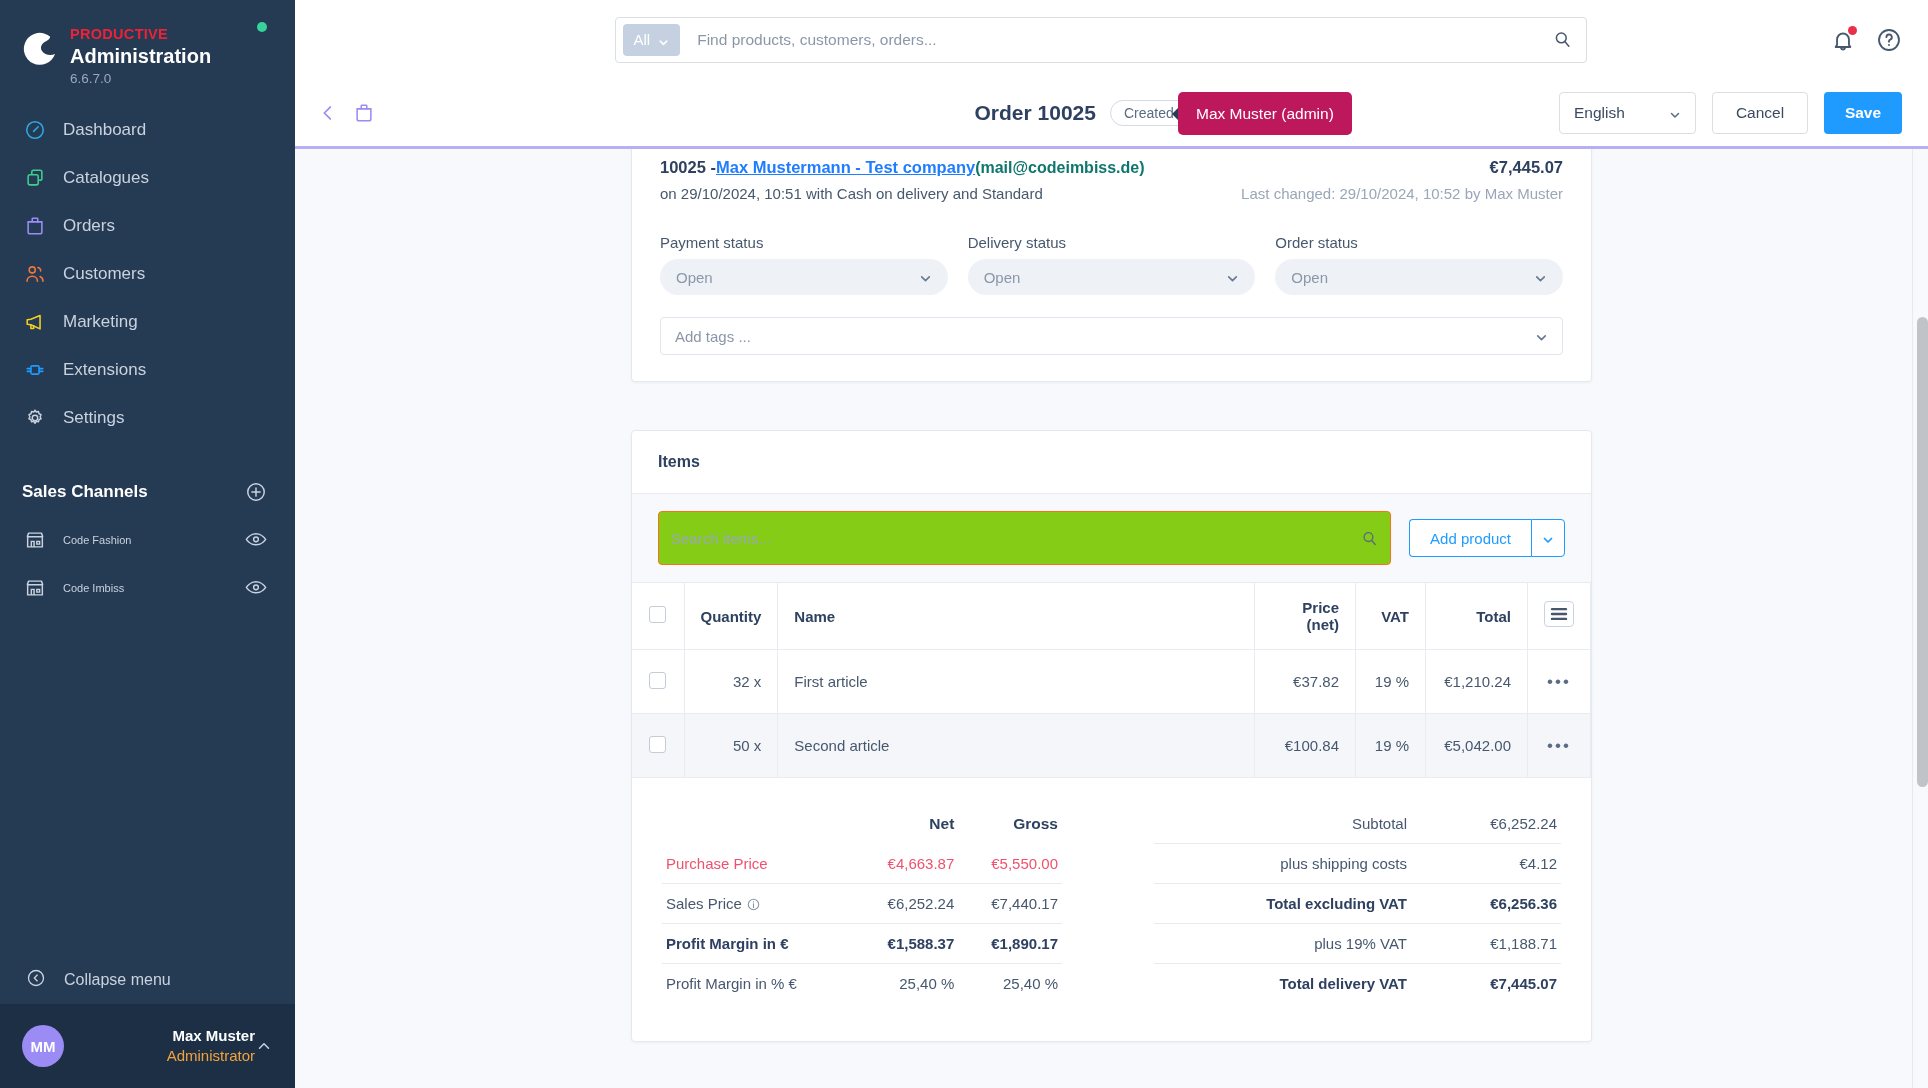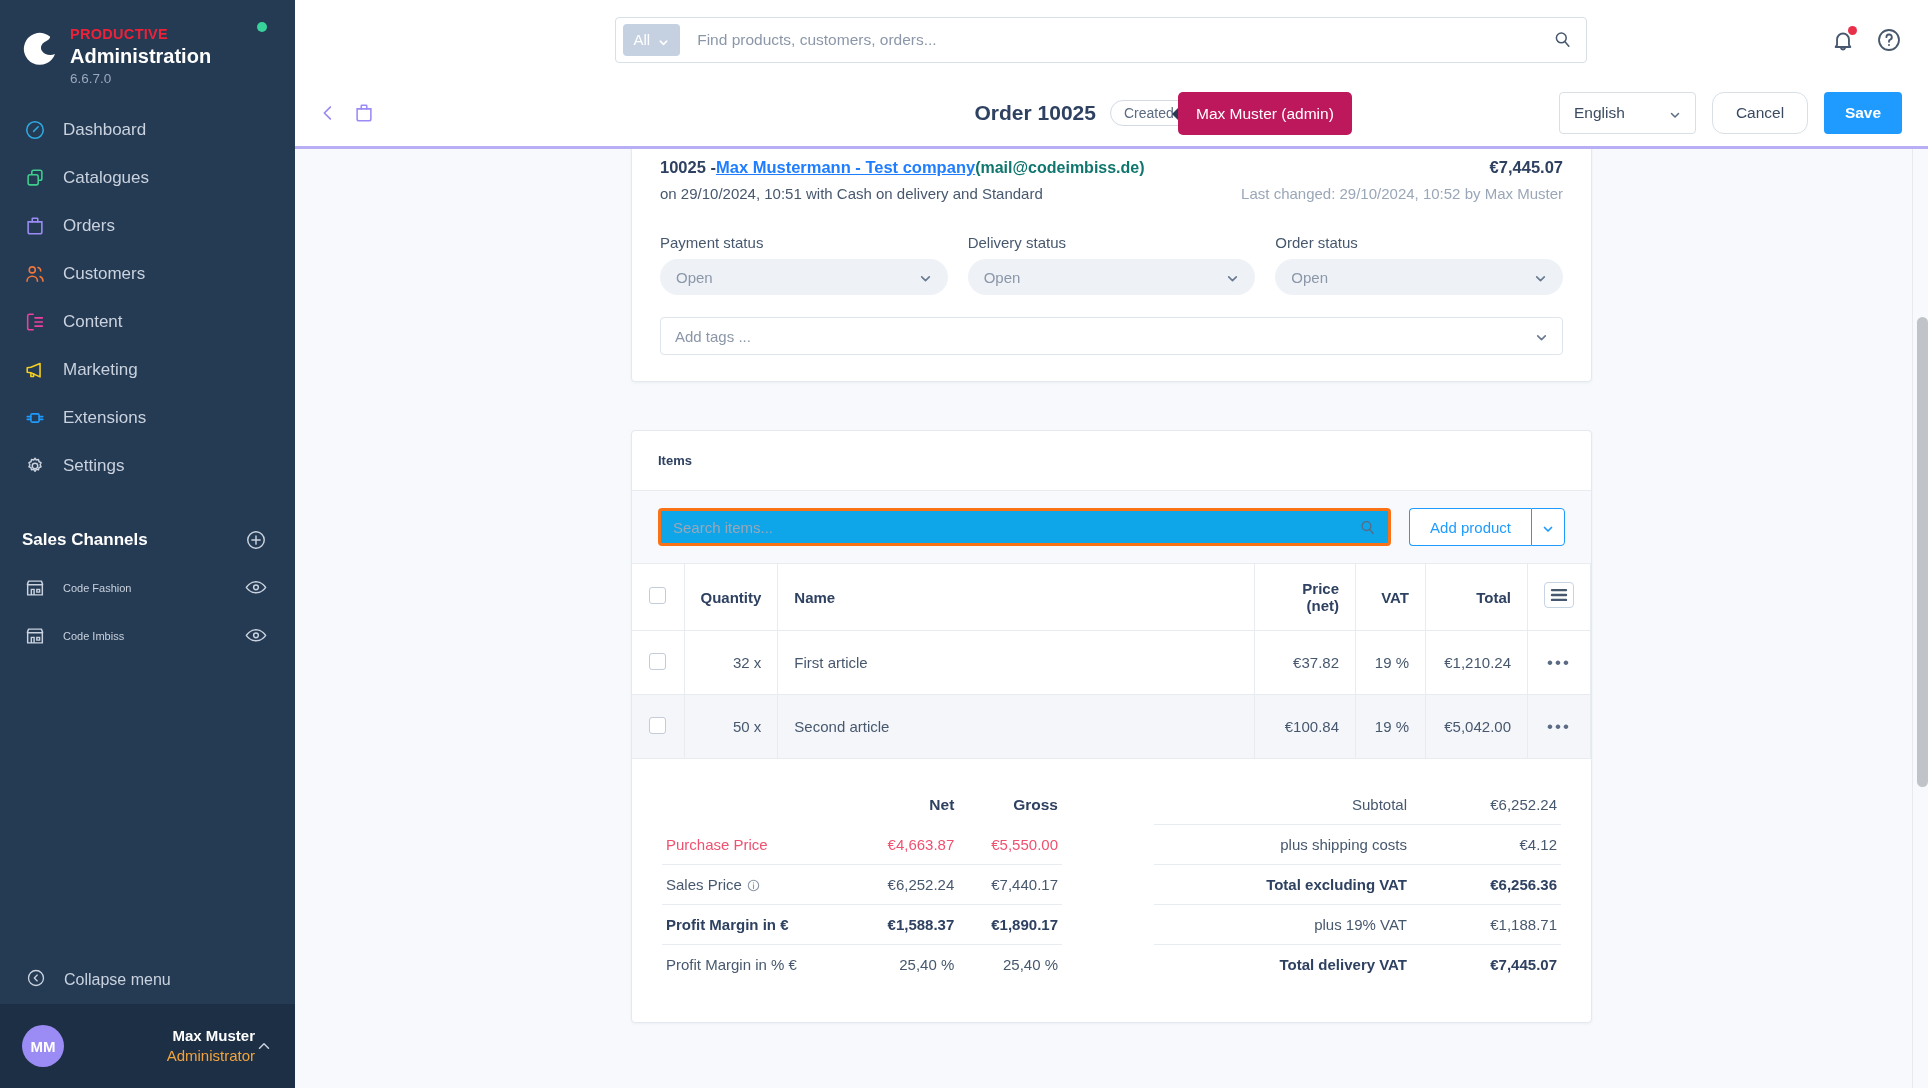--- a/index.html
+++ b/index.html
@@ -117,21 +117,21 @@
     font-size: 14px; color: #5a6b83; background: #fff;
   }
   .ph-right { margin-left: auto; display: flex; align-items: center; gap: 16px; }
   .lang-select {
     width: 137px; height: 42px; border: 1px solid #d8dfe5; border-radius: 4px;
     background: #fff; display: flex; align-items: center; justify-content: space-between;
     padding: 0 14px; font-size: 15.5px; color: #3a4b61; cursor: pointer;
   }
   .lang-select .cv { width: 12px; height: 12px; color: #5a6b83; }
   .btn-cancel {
-    width: 96px; height: 42px; border: 1px solid #d8dfe5; border-radius: 12px;
+    width: 96px; height: 42px; border: 1px solid #d8dfe5; border-radius: 4px;
     background: #fff; color: #3a4b61; font-size: 15.5px; cursor: pointer;
     font-family: "Liberation Sans", sans-serif;
   }
   .btn-save {
     width: 78px; height: 42px; border: 0; border-radius: 4px;
     background: #1f9bff; color: #fff; font-size: 15.5px; font-weight: bold;
     cursor: pointer; font-family: "Liberation Sans", sans-serif;
   }
   .tooltip {
     position: absolute; left: 883px; top: 92px;
@@ -178,27 +178,27 @@
   .statusbox .cv { width: 13px; height: 13px; color: #6a7b91; }
   .tagsbox {
     margin-top: 22px; height: 38px; border: 1px solid #dfe5ec; border-radius: 4px;
     display: flex; align-items: center; justify-content: space-between;
     padding: 0 14px; font-size: 15px; color: #8b97a8; cursor: text; background: #fff;
   }
   .tagsbox .cv { width: 13px; height: 13px; color: #6a7b91; }
 
   
   .card-items { margin-top: 48px; margin-bottom: 60px; overflow: hidden; }
-  .items-head { padding: 22px 26px; font-size: 13px; font-weight: bold; color: #2e4161; border-bottom: 1px solid #e8ecf1; }
+  .items-head { padding: 22px 26px; font-size: 16px; font-weight: bold; color: #2e4161; border-bottom: 1px solid #e8ecf1; }
   .items-toolbar {
     background: #f7f9fc; padding: 17px 26px; display: flex; align-items: center; gap: 18px;
     border-bottom: 1px solid #e8ecf1;
   }
   .items-search {
-    flex: 1; height: 38px; background: #0ea5e9; border: 3px solid #f97316; border-radius: 4px;
+    flex: 1; height: 54px; background: #84cc16; border: 1px solid #f97316; border-radius: 4px;
     display: flex; align-items: center; padding: 0 12px;
   }
   .items-search input {
     flex: 1; border: 0; outline: 0; font-size: 15px; color: #3a4b61;
     font-family: "Liberation Sans", sans-serif; background: transparent;
   }
   .items-search input::placeholder { color: #9aa7b8; }
   .items-search .mag { width: 17px; height: 17px; color: #5a6b83; }
   .addprod { display: flex; }
   .addprod-main {
@@ -306,29 +306,20 @@
       </div>
       <div class="nav-item">
         <span class="nav-ico">
           <svg viewBox="0 0 24 24" fill="none" stroke="#f2763c" stroke-width="1.7">
               <circle cx="9" cy="7.5" r="3.3"></circle>
               <path d="M3.3 20c0-3.4 2.6-5.6 5.7-5.6s5.7 2.2 5.7 5.6" stroke-linecap="round"></path>
               <path d="M15.2 5c1.8.4 3 1.9 3 3.6M17.5 14.8c1.8.8 3.2 2.6 3.2 5" stroke-linecap="round"></path>
             </svg>
         </span>
         <span>Customers</span>
-      </div>
-      <div class="nav-item">
-        <span class="nav-ico">
-          <svg viewBox="0 0 24 24" fill="none" stroke="#ef3fa0" stroke-width="1.7">
-              <path d="M10 3.5H6a2 2 0 0 0-2 2v13a2 2 0 0 0 2 2h4" stroke-linecap="round"></path>
-              <path d="M12 7.5h8M12 12h8M12 16.5h8" stroke-linecap="round"></path>
-            </svg>
-        </span>
-        <span>Content</span>
       </div>
       <div class="nav-item">
         <span class="nav-ico">
           <svg viewBox="0 0 24 24" fill="none" stroke="#f5d021" stroke-width="1.7">
               <path d="M3.5 9.5v5l4 .5 10 4.5V5L7.5 9z" stroke-linejoin="round"></path>
               <path d="M7.5 15v4h3v-3.5" stroke-linejoin="round"></path>
             </svg>
         </span>
         <span>Marketing</span>
       </div>

